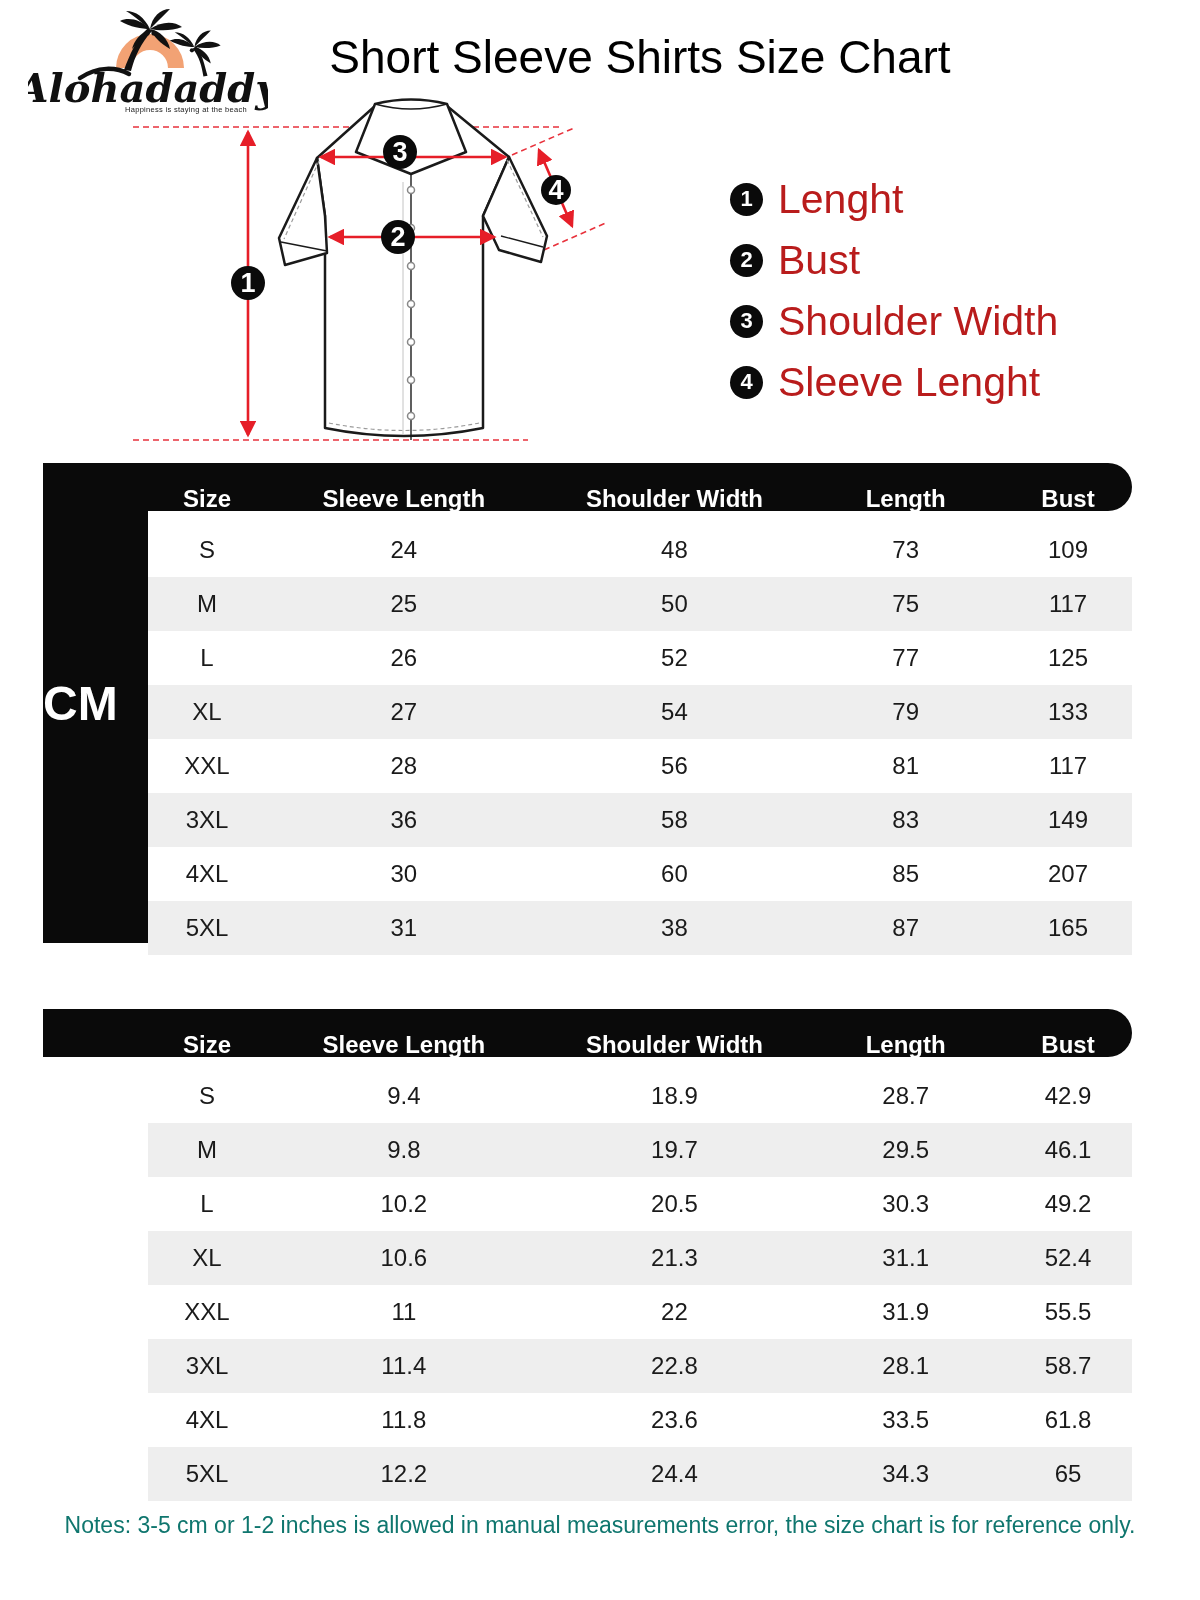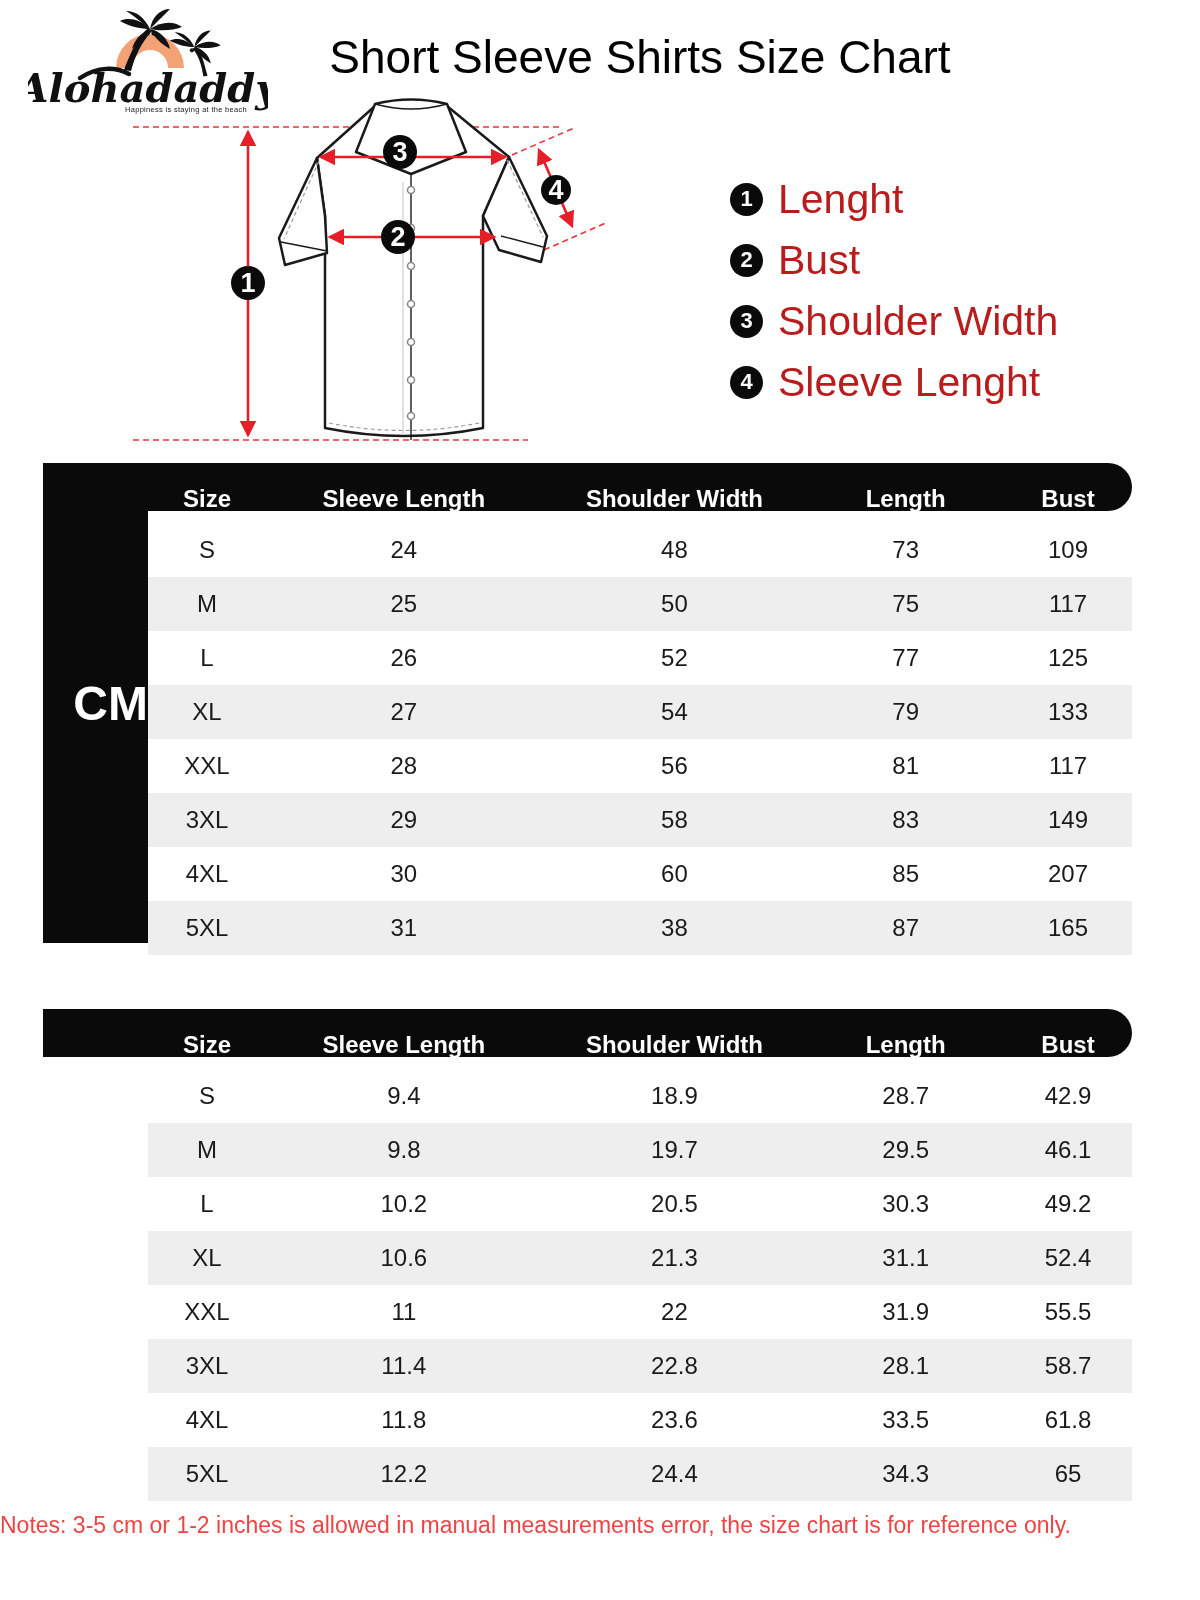--- a/index.html
+++ b/index.html
@@ -31,33 +31,33 @@
              margin-right:15px;flex:0 0 33px;}
   .legend-label{font-size:41px;color:#b91c1c;text-align:right;}
 
   
   .size-table{position:absolute;left:43px;width:1089px;height:480px;}
   .size-table.cm{top:463px;}
   .size-table.inch{top:1009px;}
   .header-pill{position:absolute;left:0;top:0;width:100%;height:48px;background:#0a0a0a;
                border-radius:0 24px 24px 0;}
   .unit-col{position:absolute;left:0;top:0;width:105px;height:100%;background:#0a0a0a;
-            display:flex;align-items:center;justify-content:flex-end;}
+            display:flex;align-items:center;justify-content:flex-start;}
   .unit-label{color:#fff;font-weight:bold;}
   .cm .unit-label{font-size:48px;}
   .inch .unit-label{font-size:37px;}
   .size-table table{position:absolute;left:105px;top:12px;width:984px;border-collapse:collapse;table-layout:fixed;}
   .size-table th{height:48px;color:#fff;font-size:24px;font-weight:bold;text-align:center;padding:0;}
   .size-table td{height:54px;font-size:24px;color:#1a1a1a;text-align:center;padding:0;}
   .size-table tbody tr:nth-child(even){background:#eeeeee;}
   col.c0{width:12%;} col.c1{width:28%;} col.c2{width:27%;} col.c3{width:20%;} col.c4{width:13%;}
 
   
-  .note{position:absolute;left:0;top:1512px;width:100%;margin:0;
-        font-size:23px;color:#ef4444;}
+  .note{position:absolute;left:0;top:1512px;width:100%;margin:0;text-align:center;
+        font-size:23px;color:#0f766e;}
 </style>
 </head>
 <body>
 
 <div class="page">
 
   <svg class="logo" viewBox="0 0 240 112">
 
     <path fill="#f2a274" d="M 88,62 A 34,34 0 0 1 156,62 L 140,62 A 18,18 0 0 0 104,62 Z"></path>
 
@@ -223,21 +223,21 @@
           </tr>
           <tr>
             <td>XXL</td>
             <td>28</td>
             <td>56</td>
             <td>81</td>
             <td>117</td>
           </tr>
           <tr>
             <td>3XL</td>
-            <td>29</td>
+            <td>36</td>
             <td>58</td>
             <td>83</td>
             <td>149</td>
           </tr>
           <tr>
             <td>4XL</td>
             <td>30</td>
             <td>60</td>
             <td>85</td>
             <td>207</td>

